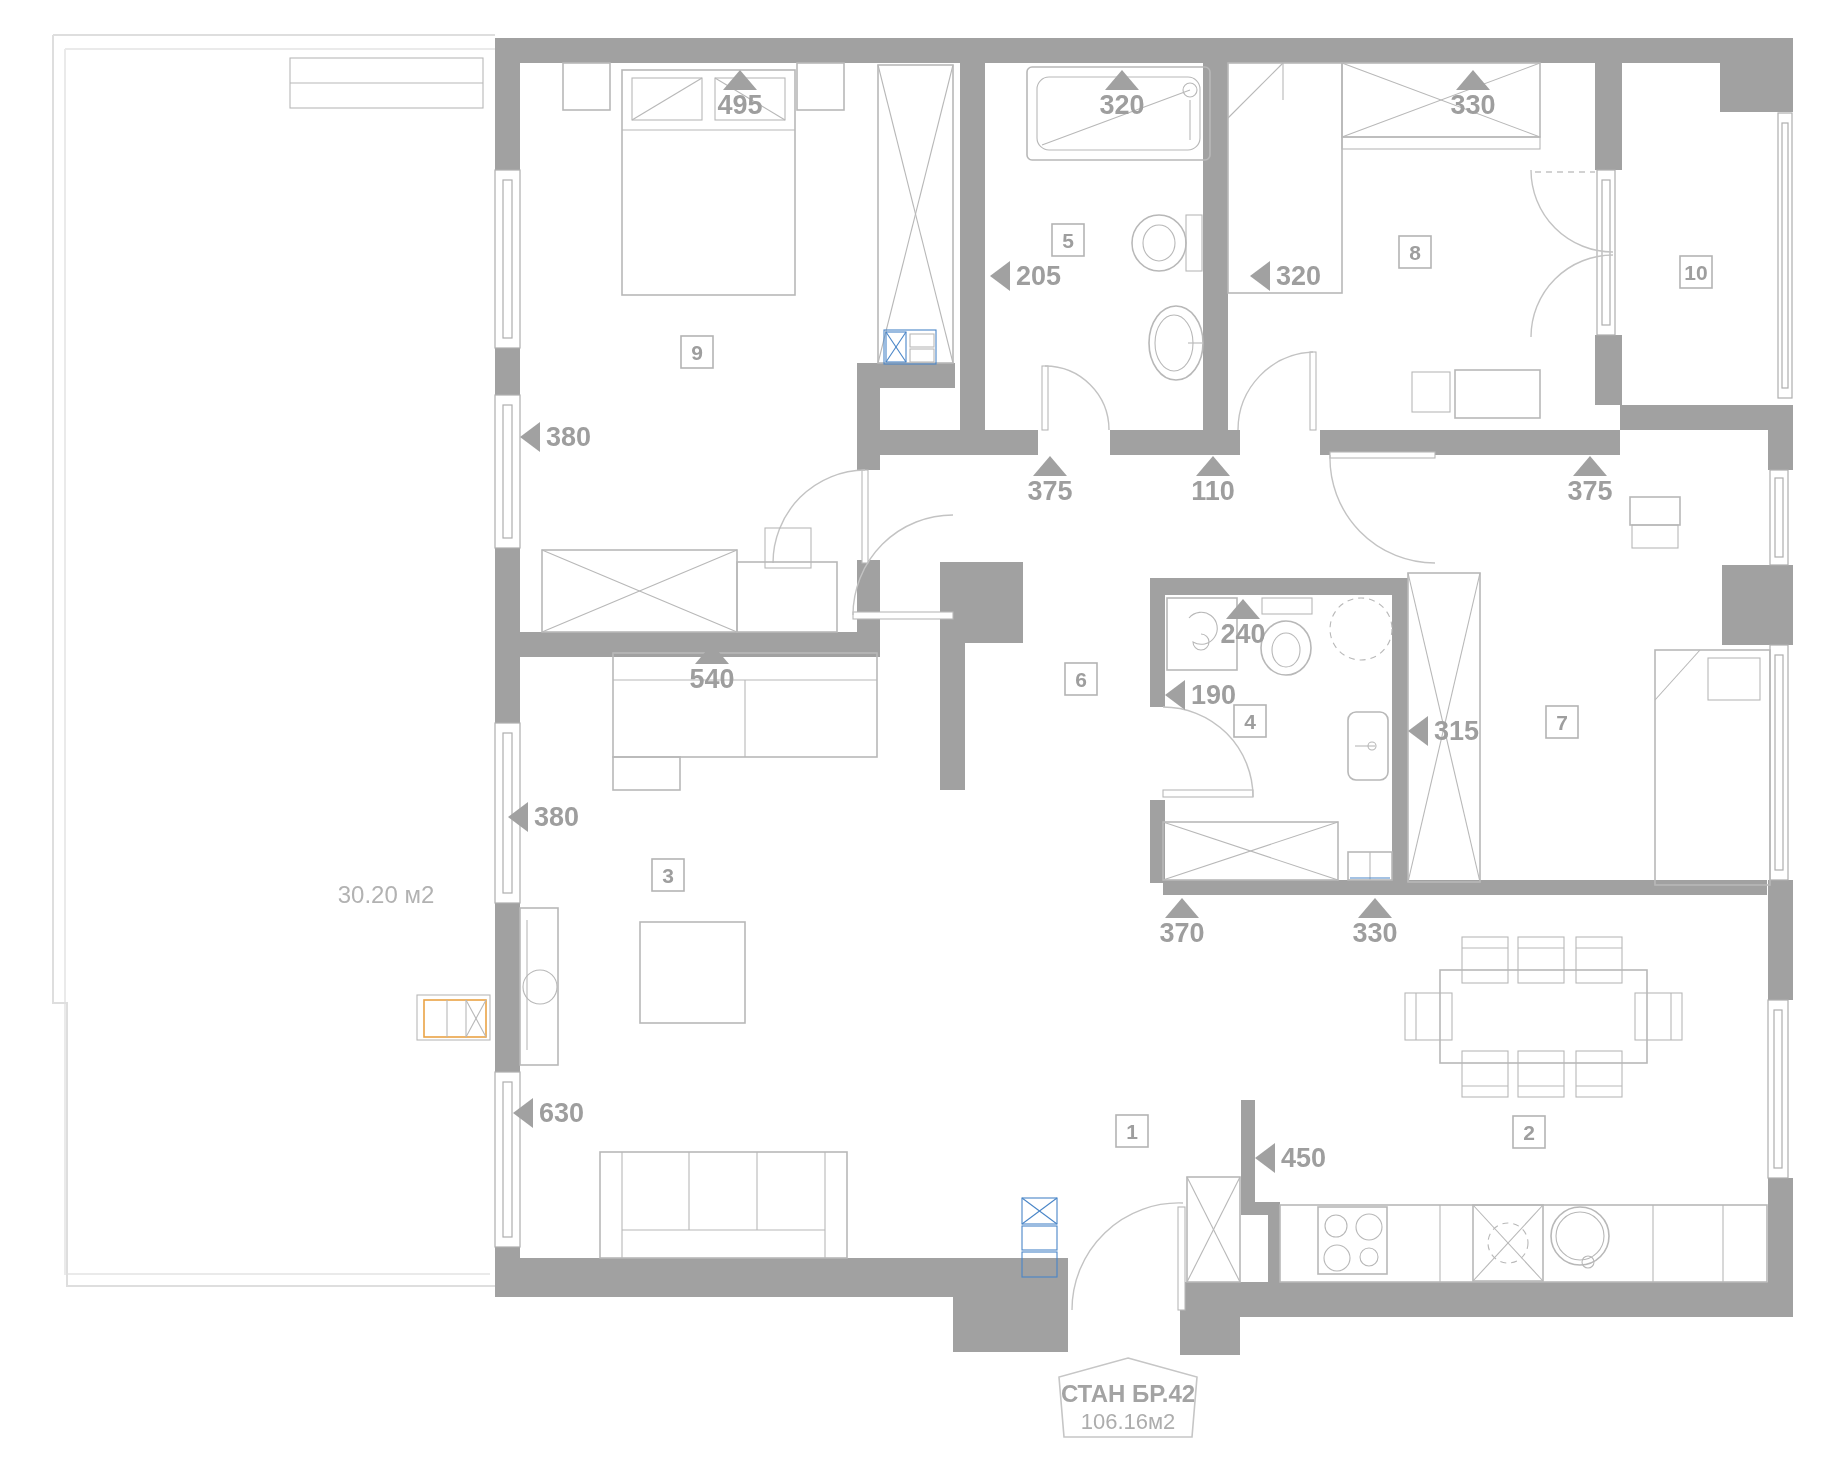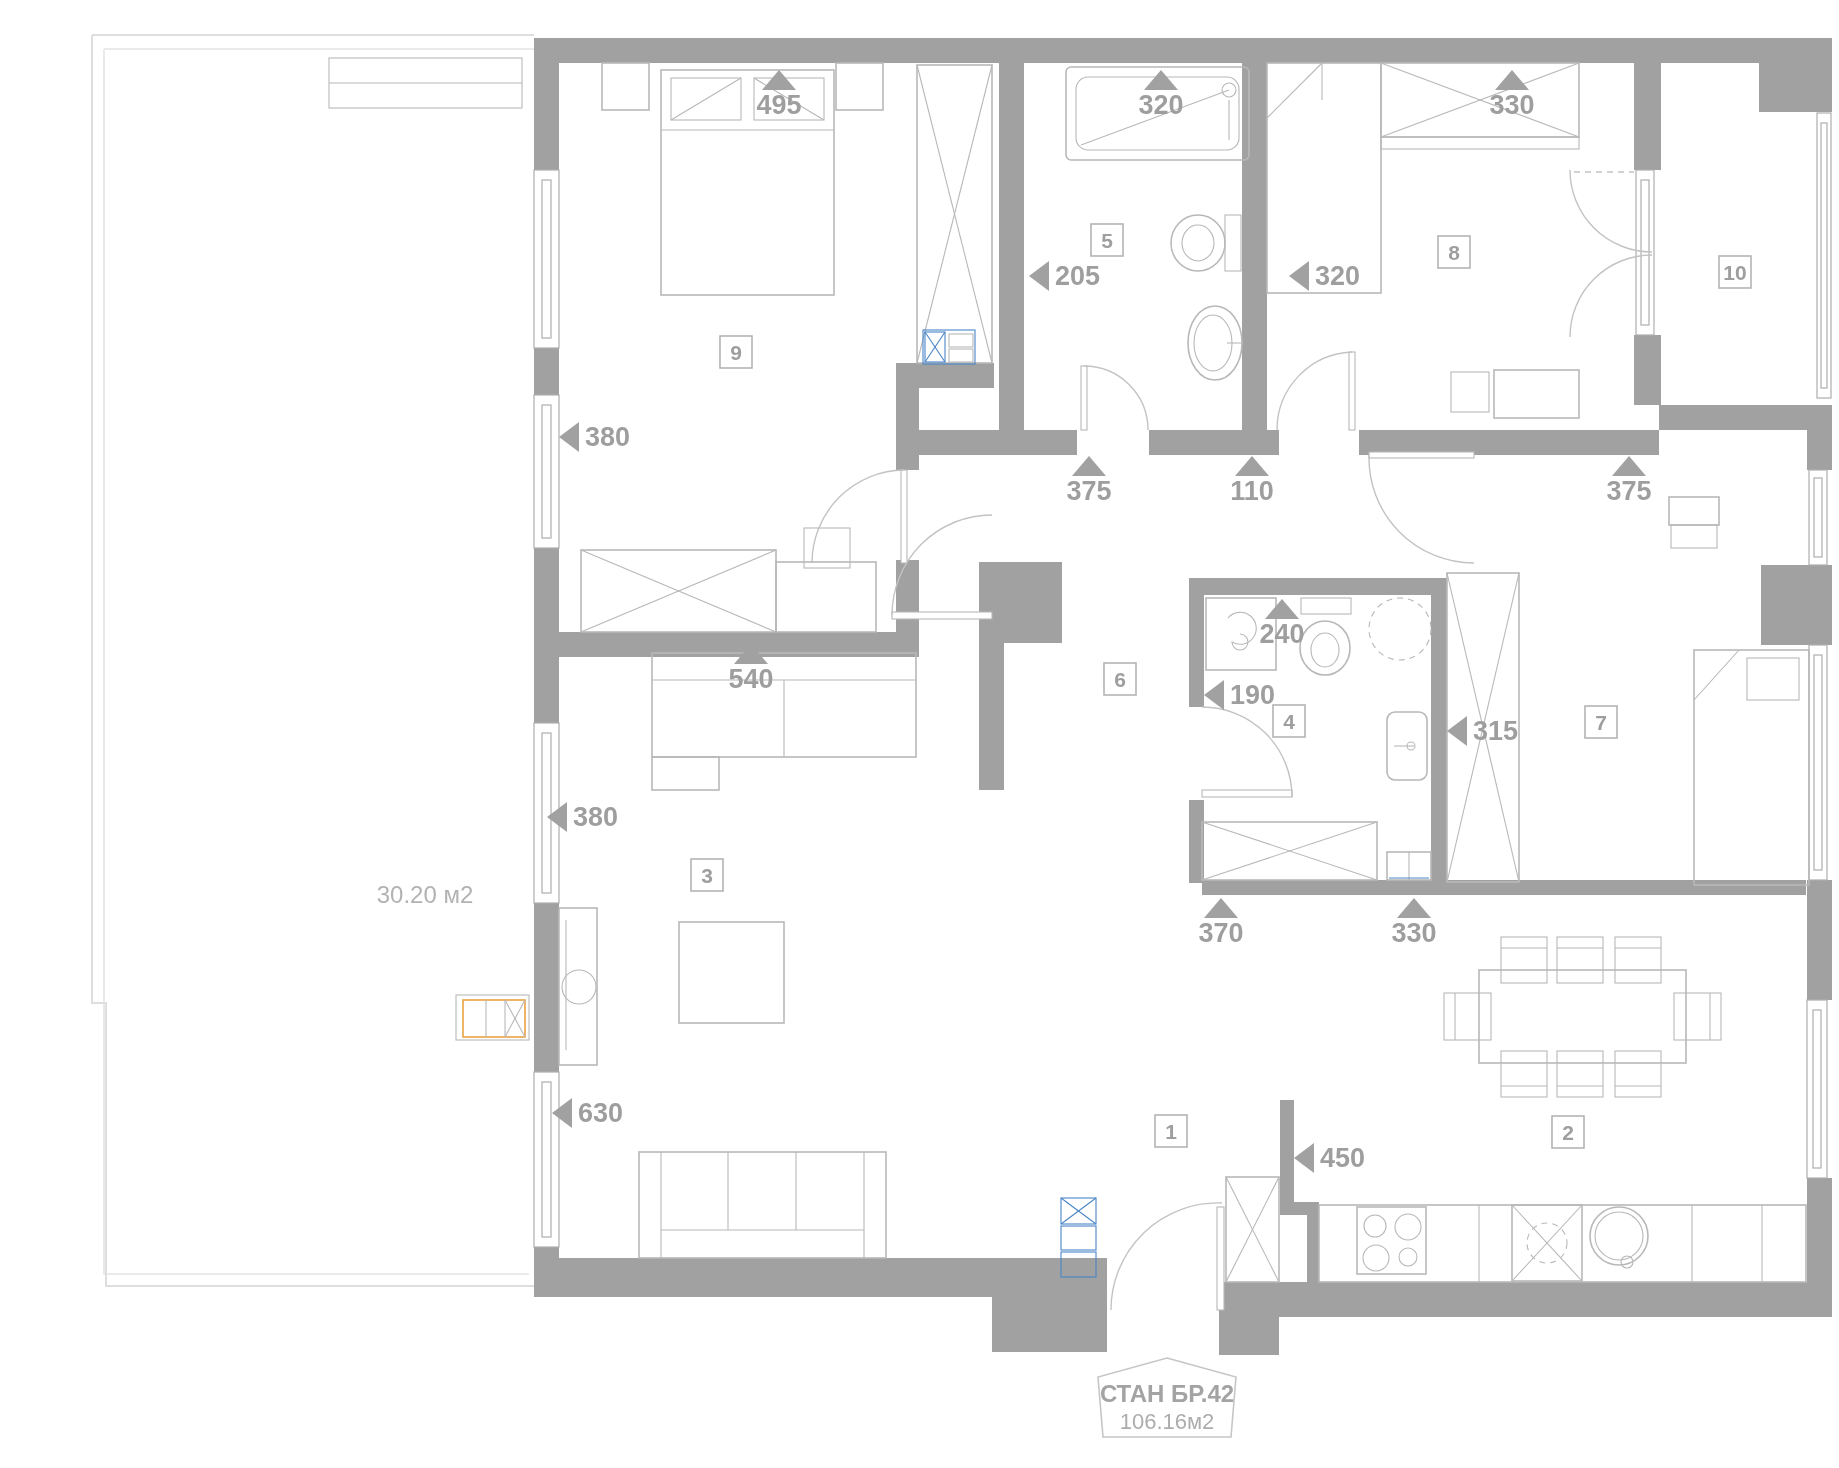--- a/index.html
+++ b/index.html
@@ -1,17 +1,17 @@
 <!DOCTYPE html>
 <html><head>
 <meta charset="utf-8">
 <style>
   html,body{margin:0;padding:0;background:#ffffff;}
   body{width:1839px;height:1468px;position:relative;font-family:"Liberation Sans",sans-serif;}
-  #stage{position:absolute;inset:0;padding-left:39px;}
+  #stage{position:absolute;inset:0;}
   svg{display:block;}
   .wall{fill:#a1a1a1;stroke:none;}
   .fl{fill:none;stroke:#b8b8b8;stroke-width:1.6;}
   .flw{fill:#ffffff;stroke:#b8b8b8;stroke-width:1.6;}
   .thin{stroke-width:1.1;}
   .win{fill:#ffffff;stroke:#aeaeae;stroke-width:1.2;}
   .arc{fill:none;stroke:#c3c3c3;stroke-width:1.4;}
   .blue{stroke:#4a86c8;}
   .orange{stroke:#eaa345;}
   .terr{fill:none;stroke:#dedede;stroke-width:2;}

